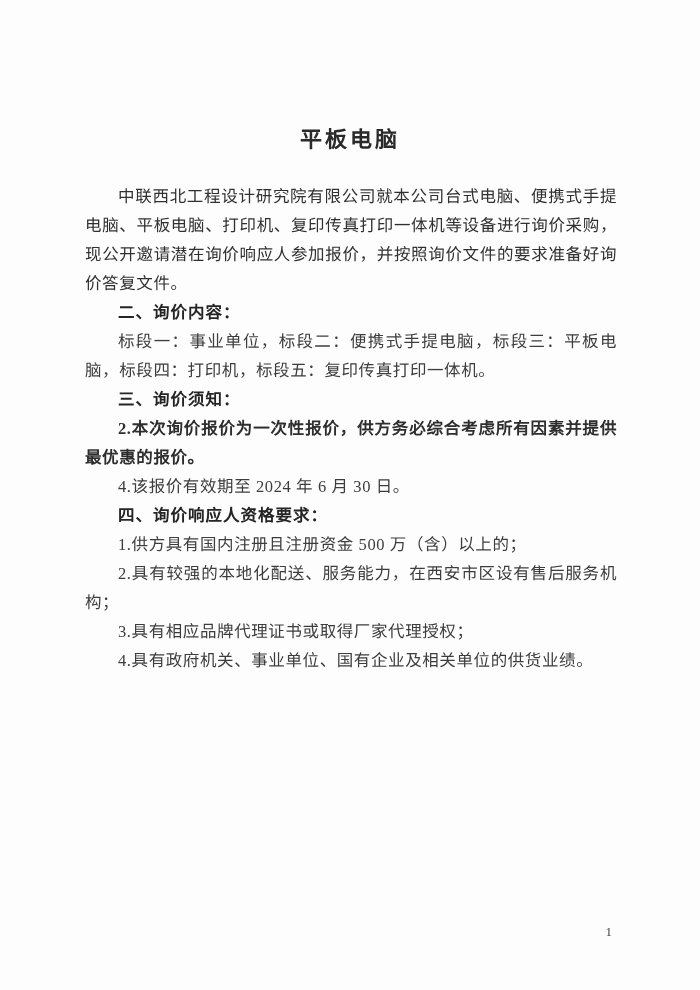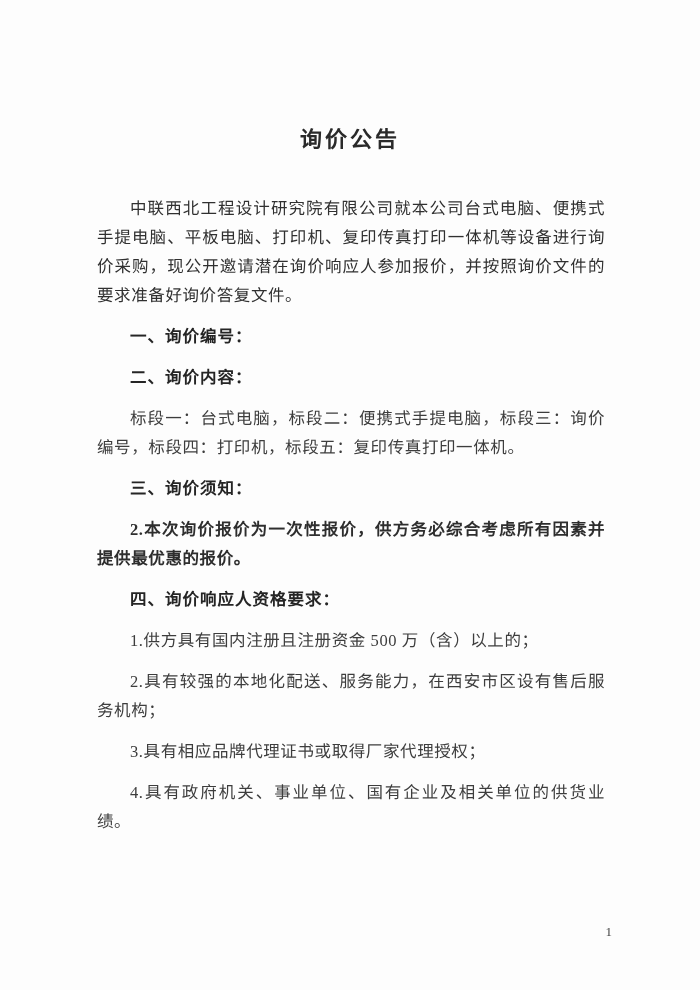--- a/index.html
+++ b/index.html
@@ -33,21 +33,21 @@
     position: absolute;
     left: 85px;
     top: 182px;
     width: 532px;
     font-size: 16.5px;
     line-height: 29px;
     text-align: justify;
     letter-spacing: 0.6px;
   }
   .doc-body p {
-    margin: 12px;
+    margin: 0;
     text-indent: 2em;
     text-align: justify;
   }
   .doc-body p.heading {
     font-family: "Liberation Sans", sans-serif;
     font-weight: bold;
     color: #252525;
     letter-spacing: 1px;
   }
   .doc-body p.strong {
@@ -68,29 +68,29 @@
     bottom: 50px;
     font-size: 13px;
     color: #444444;
     font-family: "Liberation Serif", serif;
   }
 </style>
 </head>
 <body>
 
 <div class="page">
-  <h1 class="doc-title">询价公告</h1>
+  <h1 class="doc-title">平板电脑</h1>
 
   <div class="doc-body">
       <p class="normal">中联西北工程设计研究院有限公司就本公司台式电脑、便携式手提电脑、平板电脑、打印机、复印传真打印一体机等设备进行询价采购，现公开邀请潜在询价响应人参加报价，并按照询价文件的要求准备好询价答复文件。</p>
-      <p class="heading">一、询价编号：</p>
       <p class="heading">二、询价内容：</p>
-      <p class="light">标段一：台式电脑，标段二：便携式手提电脑，标段三：询价编号，标段四：打印机，标段五：复印传真打印一体机。</p>
+      <p class="light">标段一：事业单位，标段二：便携式手提电脑，标段三：平板电脑，标段四：打印机，标段五：复印传真打印一体机。</p>
       <p class="heading">三、询价须知：</p>
       <p class="strong">2.本次询价报价为一次性报价，供方务必综合考虑所有因素并提供最优惠的报价。</p>
+      <p class="light">4.该报价有效期至 2024 年 6 月 30 日。</p>
       <p class="heading">四、询价响应人资格要求：</p>
       <p class="light">1.供方具有国内注册且注册资金 500 万（含）以上的；</p>
       <p class="light">2.具有较强的本地化配送、服务能力，在西安市区设有售后服务机构；</p>
       <p class="light">3.具有相应品牌代理证书或取得厂家代理授权；</p>
       <p class="light">4.具有政府机关、事业单位、国有企业及相关单位的供货业绩。</p>
     </div>
 
   <div class="page-number">1</div>
 </div>
 

